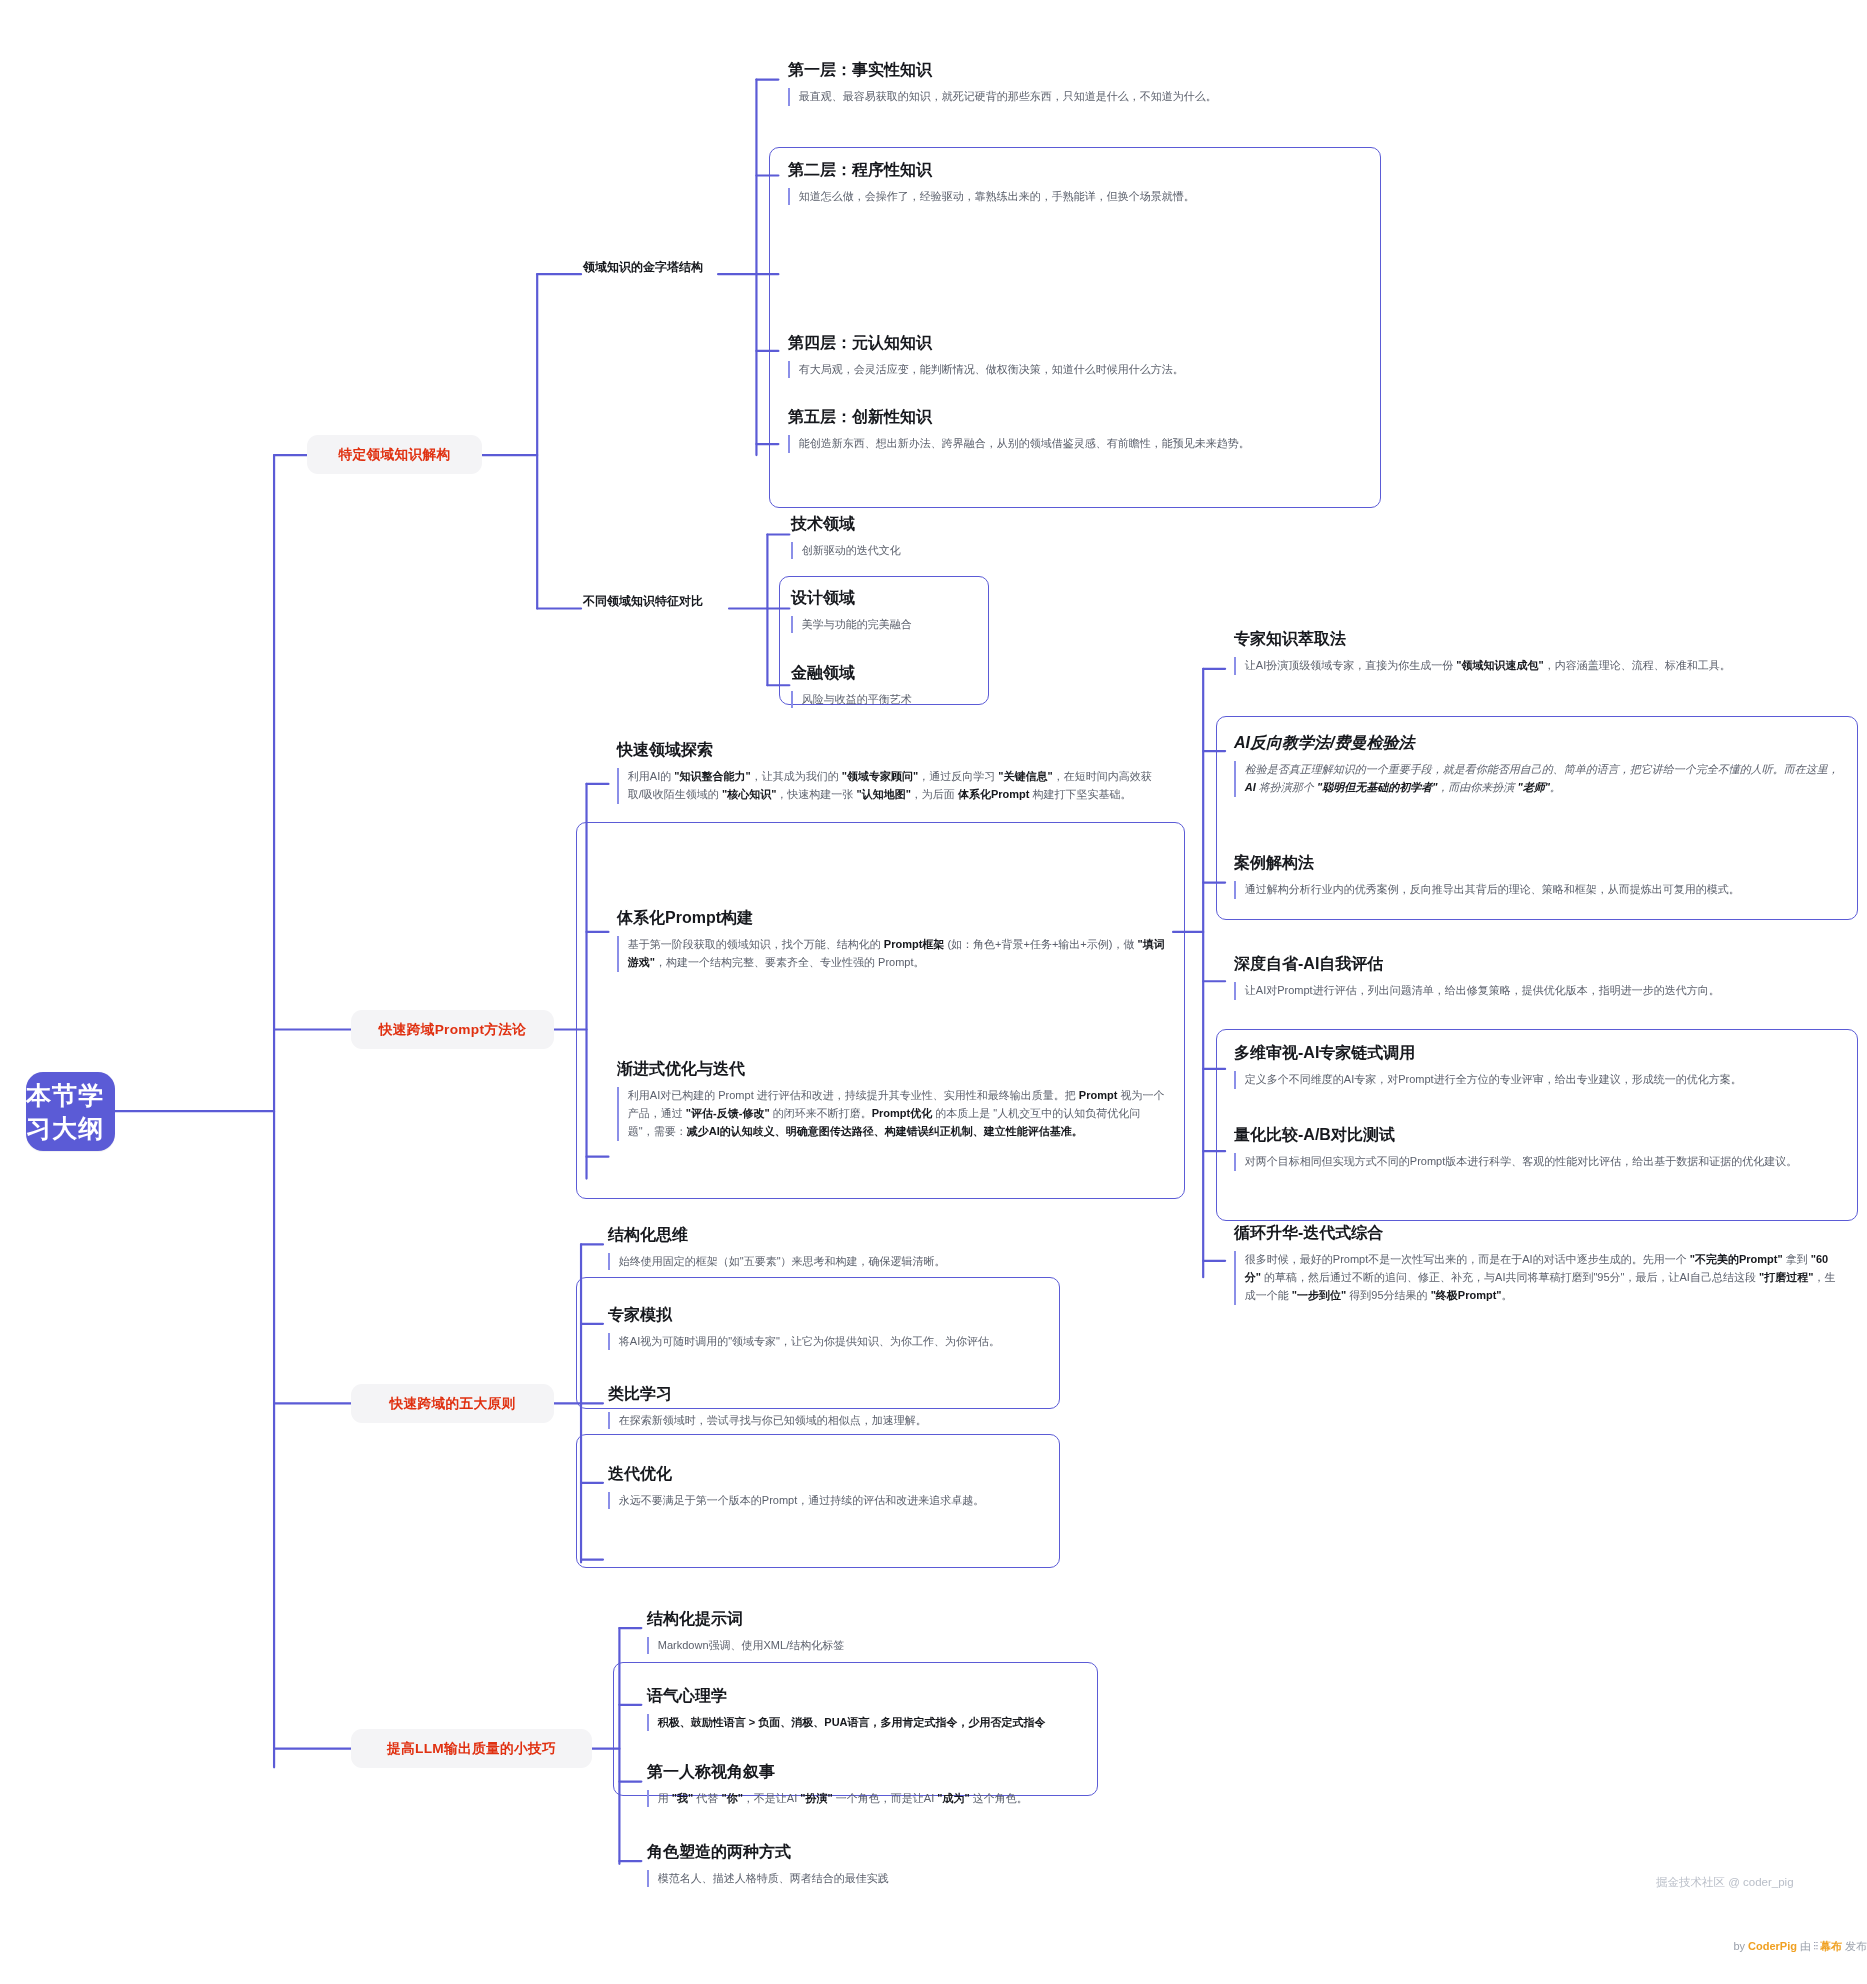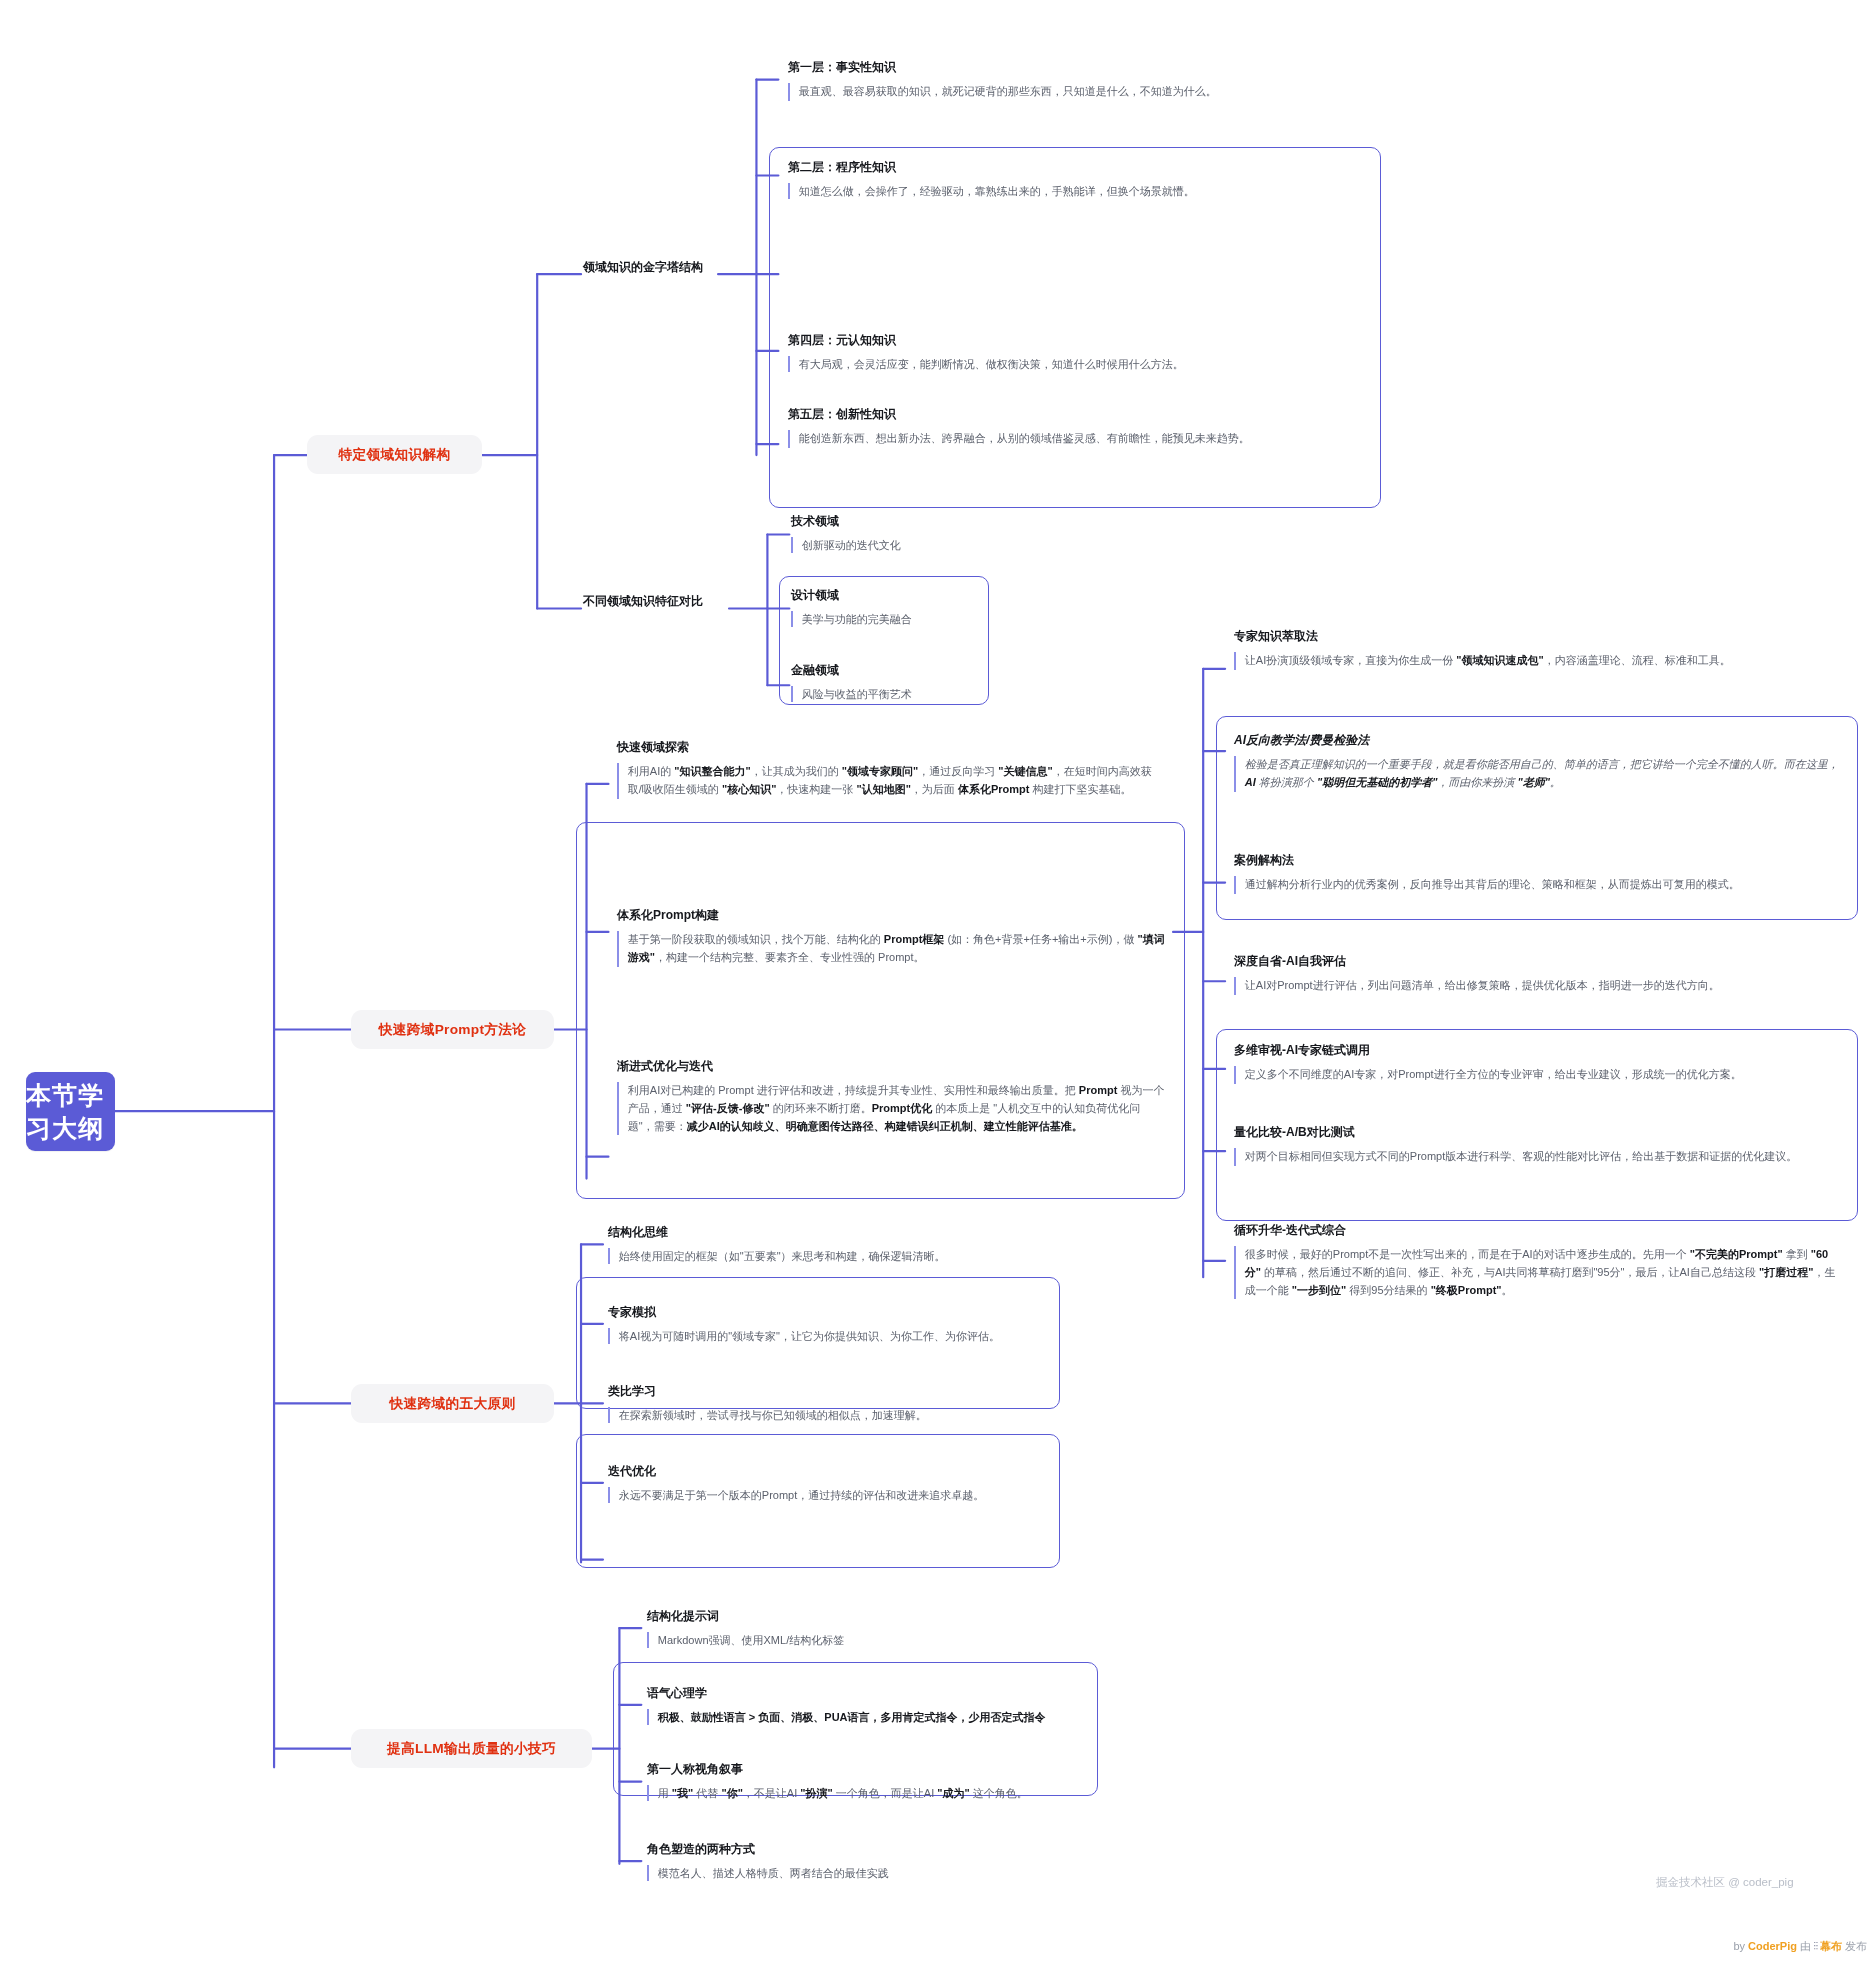--- a/index.html
+++ b/index.html
@@ -8,39 +8,39 @@
     font-family:"Liberation Sans","DejaVu Sans",sans-serif;
     -webkit-font-smoothing:antialiased;
   }
   .canvas{position:absolute;inset:0;}
   svg.links{position:absolute;left:0;top:0;width:1867px;height:1985px;pointer-events:none;}
 
   
   .node{position:absolute;box-sizing:border-box;}
 
   .root{
-    background:#5b5bd6;color:#fff;border-radius:9px;
+    background:#5b5bd6;color:#fff;border-radius:17px;
     display:flex;align-items:center;justify-content:center;
     font-size:25px;font-weight:700;letter-spacing:1.1px;
     box-shadow:0 0.5px 1.1px rgba(0,0,0,.06);
   }
 
   .lvl1{
     background:#f4f4f6;border-radius:11px;color:#e03010;
     display:flex;align-items:center;justify-content:center;
     font-size:13.7px;font-weight:700;letter-spacing:0.3px;padding:0 8.8px;
   }
 
   .lvl2{
     color:#16181d;font-size:12px;font-weight:700;white-space:nowrap;
   }
 
   .leaf{padding:0;}
   .leaf .t{
-    font-size:12px;font-weight:700;color:#16181d;line-height:1.35;
+    font-size:16px;font-weight:700;color:#16181d;line-height:1.35;
     margin:0 0 7.7px 0;
   }
   .leaf .d{
     font-size:11px;color:#5a5f6b;line-height:1.62;
     border-left:2.2px solid #8b8fe8;padding-left:8.8px;
     margin:0;font-weight:400;
   }
   .leaf .d b{color:#16181d;font-weight:700;}
   .leaf.oneline .d{line-height:1.5;}
 

